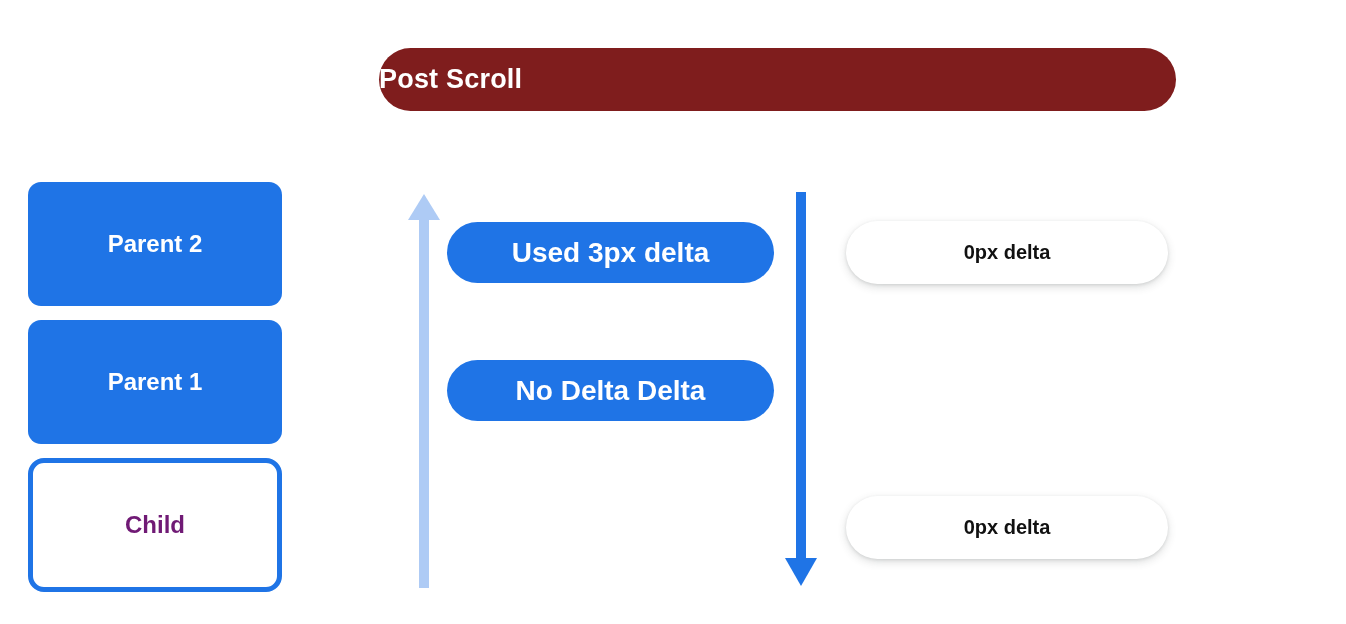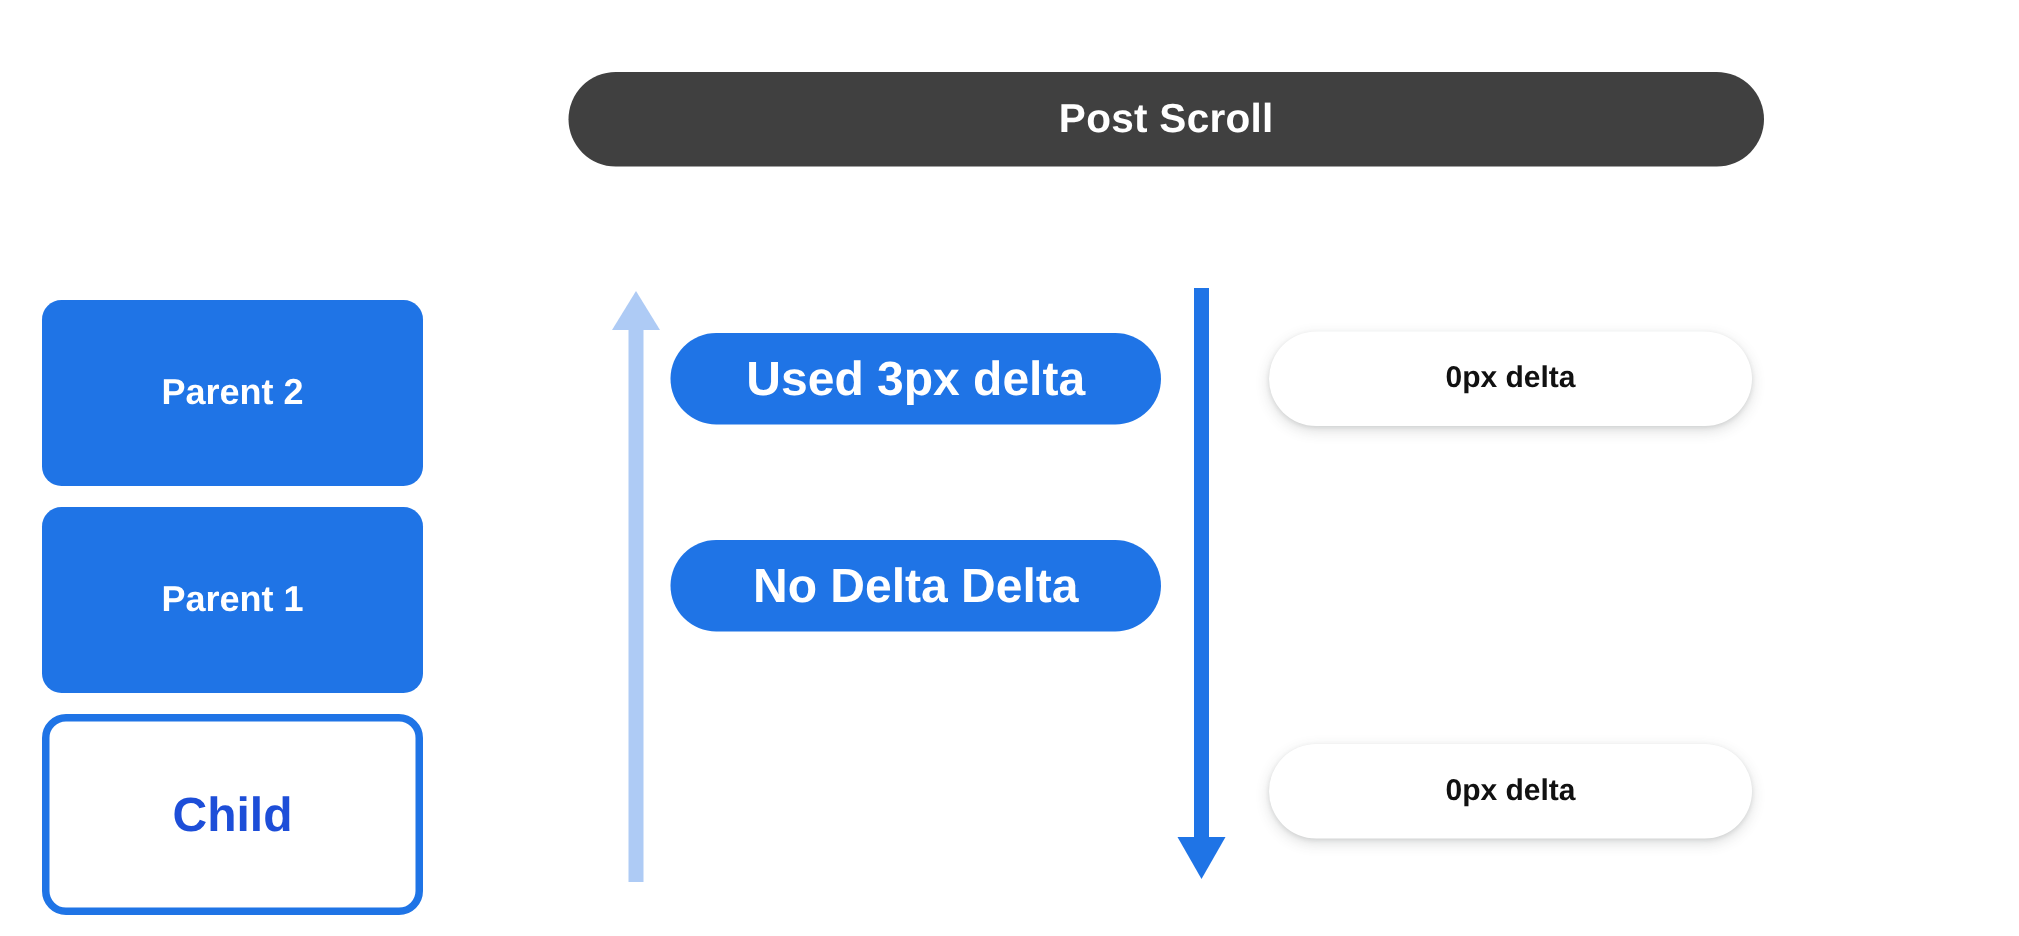--- a/index.html
+++ b/index.html
@@ -19,38 +19,37 @@
     overflow: hidden;
   }
 
   
   .header-bar {
     position: absolute;
     left: 379px;
     top: 48px;
     width: 797px;
     height: 63px;
-    background: #404040;
+    background: #7f1d1d;
     border-radius: 32px;
     display: flex;
     align-items: center;
-    justify-content: center;
   }
   .header-bar .label {
     color: #ffffff;
     font-size: 27px;
     font-weight: bold;
     letter-spacing: 0.2px;
   }
 
   
   .box-stack {
     position: absolute;
     left: 28px;
-    top: 200px;
+    top: 182px;
     width: 254px;
   }
   .stack-box {
     position: relative;
     width: 254px;
     height: 124px;
     border-radius: 13px;
     display: flex;
     align-items: center;
     justify-content: center;
@@ -67,22 +66,22 @@
     font-weight: bold;
   }
   .stack-box.outlined {
     background: #ffffff;
     border: 5px solid #1f74e6;
     height: 134px;
     border-radius: 16px;
     margin-bottom: 0;
   }
   .stack-box.outlined .box-label {
-    color: #1d4ed8;
-    font-size: 32px;
+    color: #701a75;
+    font-size: 24px;
     font-weight: bold;
   }
 
   
   .arrow {
     position: absolute;
   }
   .arrow-up {
     left: 406px;
     top: 192px;
@@ -102,21 +101,21 @@
     border-radius: 40px;
   }
   .pill-blue {
     background: #1f74e6;
     left: 447px;
     width: 327px;
     height: 61px;
   }
   .pill-blue .pill-label {
     color: #ffffff;
-    font-size: 32px;
+    font-size: 28px;
     font-weight: bold;
   }
   .pill-blue.row-1 { top: 222px; }
   .pill-blue.row-2 { top: 360px; }
 
   
   .pill-white {
     background: #ffffff;
     left: 846px;
     width: 322px;

